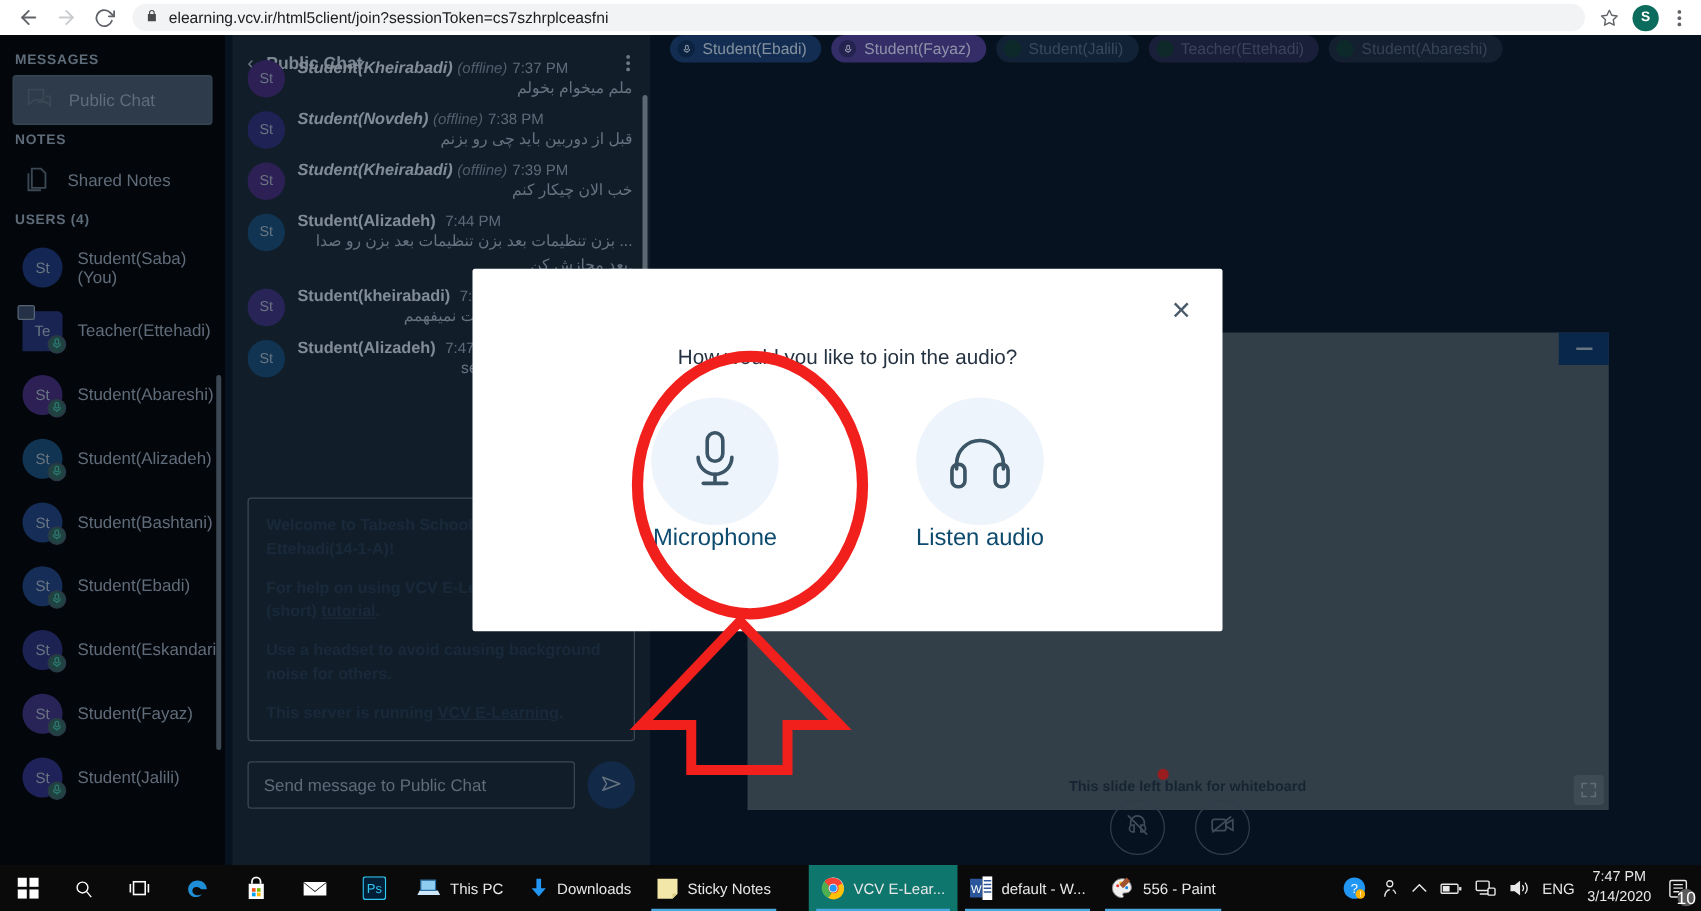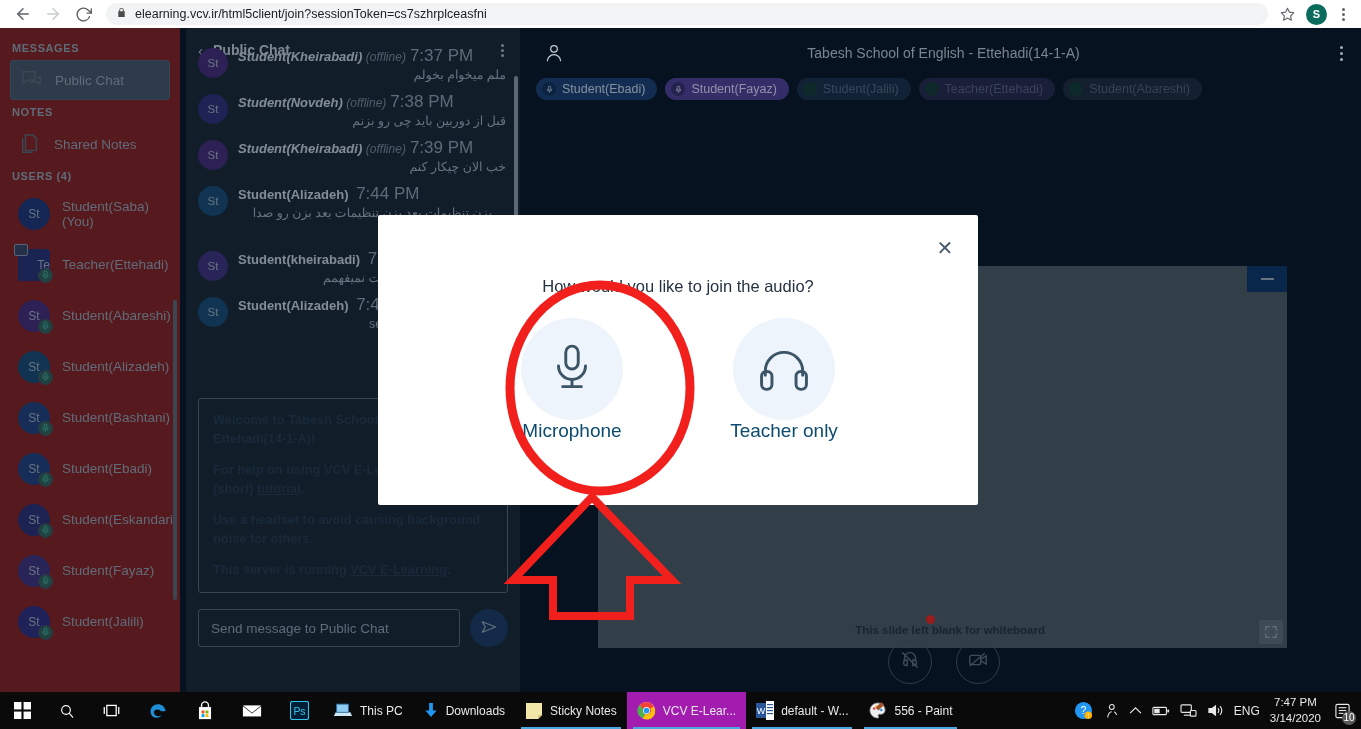--- a/index.html
+++ b/index.html
@@ -40,21 +40,21 @@
 
   
   .app {
     position: absolute; left: 0; top: 28px; width: 1361px; height: 664px;
     background: #06121f;
   }
 
   
   .sidebar {
     position: absolute; left: 0; top: 0; width: 180px; height: 664px;
-    background: #7f1d1d; padding: 8px 10px 0 10px; overflow: hidden;
+    background: #000000; padding: 8px 10px 0 10px; overflow: hidden;
   }
   .side-head {
     font-size: 11px; letter-spacing: .6px; font-weight: bold;
     color: #8b98a7; margin: 6px 0 6px 2px;
   }
   .side-item {
     display: flex; align-items: center; gap: 12px;
     height: 40px; padding: 0 10px; border-radius: 3px;
     color: #8d99a8; font-size: 13.5px;
   }
@@ -65,21 +65,21 @@
   .user-row {
     display: flex; align-items: center; gap: 12px;
     height: 51px; padding-left: 8px; color: #8d99a8; font-size: 13.5px;
     position: relative;
   }
   .uavatar {
     width: 32px; height: 32px; border-radius: 50%;
     display: flex; align-items: center; justify-content: center;
     font-size: 12px; color: #9aa6b3; flex: none; position: relative;
   }
-  .uavatar.sq { border-radius: 4px 4px 4px 0; justify-content: flex-end; }
+  .uavatar.sq { border-radius: 4px 4px 4px 0; }
   .uavatar .mic-dot {
     position: absolute; right: -3px; bottom: -2px;
     width: 15px; height: 15px; border-radius: 50%;
     background: #2d5c54; border: 1.5px solid #3c4a5a;
     display: flex; align-items: center; justify-content: center;
   }
   .uavatar .pres-dot {
     position: absolute; left: -4px; top: -5px;
     width: 14px; height: 12px; border-radius: 2px; background: #34405a;
     border: 1px solid #7e8ea2;
@@ -107,21 +107,21 @@
   .msg { display: flex; gap: 10px; margin-bottom: 8px; }
   .msg .av {
     width: 30px; height: 30px; border-radius: 50%; flex: none;
     display: flex; align-items: center; justify-content: center;
     font-size: 11.5px; color: #9aa6b3; margin-top: 2px;
   }
   .msg .body { min-width: 0; flex: 1; }
   .msg .meta { font-size: 13px; font-weight: bold; color: #c0cad4; font-style: italic; }
   .msg .meta.norm { font-style: normal; }
   .msg .meta .off { font-weight: normal; font-style: italic; color: #76828f; font-size: 12px; }
-  .msg .meta .tm { font-weight: normal; font-style: normal; color: #8b97a4; font-size: 17px; margin-left: 4px; text-align: center; }
+  .msg .meta .tm { font-weight: normal; font-style: normal; color: #8b97a4; font-size: 12px; margin-left: 4px; text-align: center; }
   .msg .txt {
     font-size: 12.5px; color: #97a3b0; direction: rtl; text-align: right;
     line-height: 1.45; padding-right: 2px;
   }
 
   .welcome {
     border: 1px solid #55636f; border-radius: 3px;
     padding: 12px 14px; color: #223447; font-size: 12.8px;
     font-weight: bold; line-height: 1.45; margin-top: 8px; height: 195px;
   }
@@ -234,36 +234,36 @@
   
   .taskbar {
     position: absolute; left: 0; bottom: 0; width: 1361px; height: 37px;
     background: #0a0a0a; display: flex; align-items: center;
   }
   .tb-btn {
     height: 37px; display: flex; align-items: center; gap: 7px;
     padding: 0 10px; color: #e8e8e8; font-size: 12px; position: relative;
   }
   .tb-btn.icoonly { padding: 15px 14px; }
-  .tb-btn.active { background: #a21caf; }
+  .tb-btn.active { background: #0f766e; margin-left: 20px; }
   .tb-btn.active::after, .tb-btn.running::after {
     content: ""; position: absolute; left: 6px; right: 6px; bottom: 0;
     height: 2px; background: #4aa8e0;
   }
   .tb-right { margin-left: auto; display: flex; align-items: center; gap: 10px; padding-right: 8px; }
   .tb-clock { color: #e8e8e8; font-size: 11.5px; line-height: 1.35; text-align: center; }
   .tb-lang { color: #e8e8e8; font-size: 12px; }
   .tray-ico { color: #e8e8e8; display:flex; align-items:center; }
   .notif-badge {
     position: relative; width: 22px; height: 22px; display:flex; align-items:center; justify-content:center;
     color:#e8e8e8;
   }
   .notif-badge .cnt {
     position: absolute; right: -3px; bottom: -3px; background: #5a5a5a; color: #fff;
-    border-radius: 50%; width: 14px; height: 14px; font-size: 10px;
+    border-radius: 50%; width: 14px; height: 14px; font-size: 14px;
     display: flex; align-items: center; justify-content: center;
   }
 </style>
 </head>
 <body>
 
 <div id="root">
 
   <div class="browser-bar">
     <div class="nav-btn">
@@ -523,34 +523,20 @@
             <svg width="18" height="18" viewBox="0 0 24 24" fill="none" stroke="currentColor" stroke-width="1.6" stroke-linejoin="round">
                 <path d="M3 5l18 7-18 7 4-7z"></path>
               </svg>
           </span>
         </button>
       </div>
       <div class="chat-scroll"></div>
     </div>
 
     <div class="main">
-      <div class="main-top">
-        <span class="person-ico">
-          <svg width="20" height="22" viewBox="0 0 24 24" fill="none" stroke="currentColor" stroke-width="1.5">
-              <circle cx="12" cy="7" r="4"></circle>
-              <path d="M4 22c0-5 4-8 8-8s8 3 8 8"></path>
-            </svg>
-        </span>
-        <span class="main-title">Tabesh School of English - Ettehadi(14-1-A)</span>
-        <span class="dots">
-            <i></i>
-            <i></i>
-            <i></i>
-          </span>
-      </div>
       <div class="badge-row" id="badge-row">
           <span class="badge" style="background: rgb(23, 59, 107); color: rgb(195, 208, 222);">
             <span class="bdot" style="background:#0d2b52">
               <svg width="7" height="9" viewBox="0 0 12 14" fill="none" stroke="#c3d0de" stroke-width="1.5">
                 <rect x="4" y="1.5" width="4" height="6" rx="2"></rect>
                 <path d="M2.2 6.5a3.8 3.8 0 0 0 7.6 0"></path>
                 <line x1="6" y1="10.3" x2="6" y2="12"></line>
               </svg>
             </span>
             <span>Student(Ebadi)</span>
@@ -635,21 +621,21 @@
           <div class="lbl">Microphone</div>
         </div>
         <div class="choice">
           <div class="disc">
             <svg width="54" height="50" viewBox="0 0 26 24" fill="none" stroke="currentColor" stroke-width="1.4" stroke-linecap="round">
                 <path d="M4 15v-2a9 9 0 0 1 18 0v2"></path>
                 <rect x="2.2" y="13.2" width="5" height="8.6" rx="2.3"></rect>
                 <rect x="18.8" y="13.2" width="5" height="8.6" rx="2.3"></rect>
               </svg>
           </div>
-          <div class="lbl">Teacher only</div>
+          <div class="lbl">Listen audio</div>
         </div>
       </div>
     </div>
   </div>
 
   <svg class="annot" viewBox="0 0 1361 729">
     <ellipse cx="600" cy="388" rx="90" ry="103" fill="none" stroke="#f2201c" stroke-width="9"></ellipse>
     <path d="M592 497 L672 580 L630 580 L630 616 L553 616 L553 580 L513 580 Z" fill="none" stroke="#f2201c" stroke-width="8" stroke-linejoin="miter"></path>
   </svg>
 

